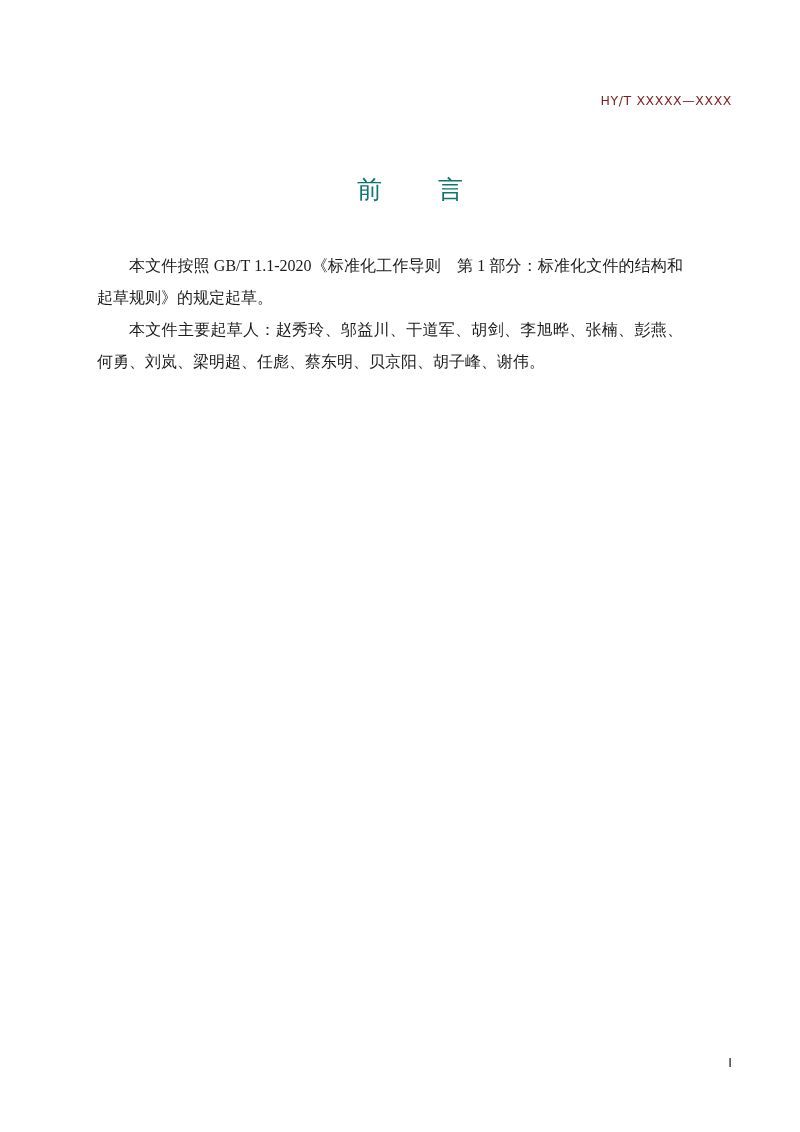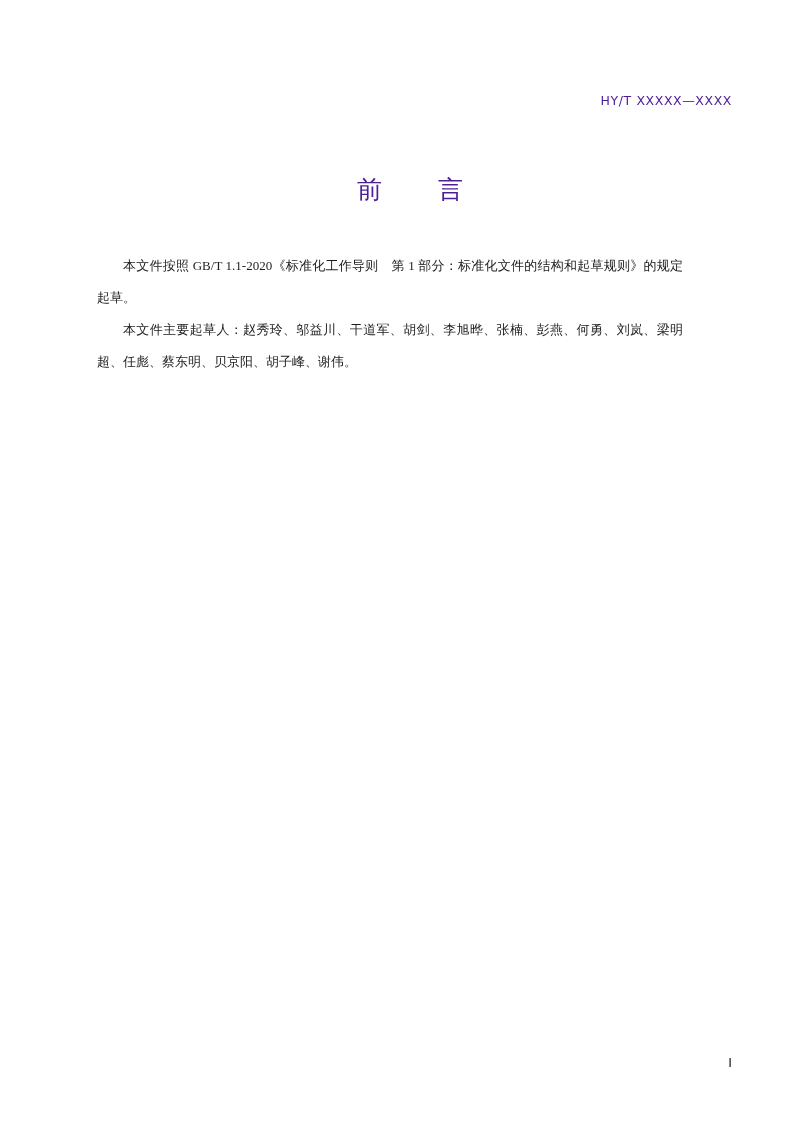--- a/index.html
+++ b/index.html
@@ -21,49 +21,49 @@
   
   .header {
     position: absolute;
     top: 93px;
     left: 60px;
     right: 68px;
     text-align: right;
     font-family: "DejaVu Sans", "Liberation Sans", sans-serif;
     font-size: 12.5px;
     letter-spacing: 0.6px;
-    color: #4c1d95;
+    color: #7f1d1d;
     white-space: pre;
   }
 
   
   .doc-title {
     position: absolute;
     top: 173px;
     left: 0;
     right: 0;
     text-align: center;
     font-family: "DejaVu Sans", "Liberation Sans", sans-serif;
     font-size: 25px;
     font-weight: 400;
     letter-spacing: 2px;
-    color: #4c1d95;
+    color: #0f766e;
     white-space: pre;
     padding-left: 22px;
   }
 
   
   .body-block {
     position: absolute;
     top: 250px;
     left: 97px;
     width: 586px;
   }
   .para {
-    font-size: 13px;
+    font-size: 16px;
     line-height: 31.5px;
     text-align: justify;
     text-justify: inter-ideograph;
     text-indent: 2em;
     margin: 0 0 1px 0;
     color: #1c1c1c;
     word-break: break-all;
   }
 
   

